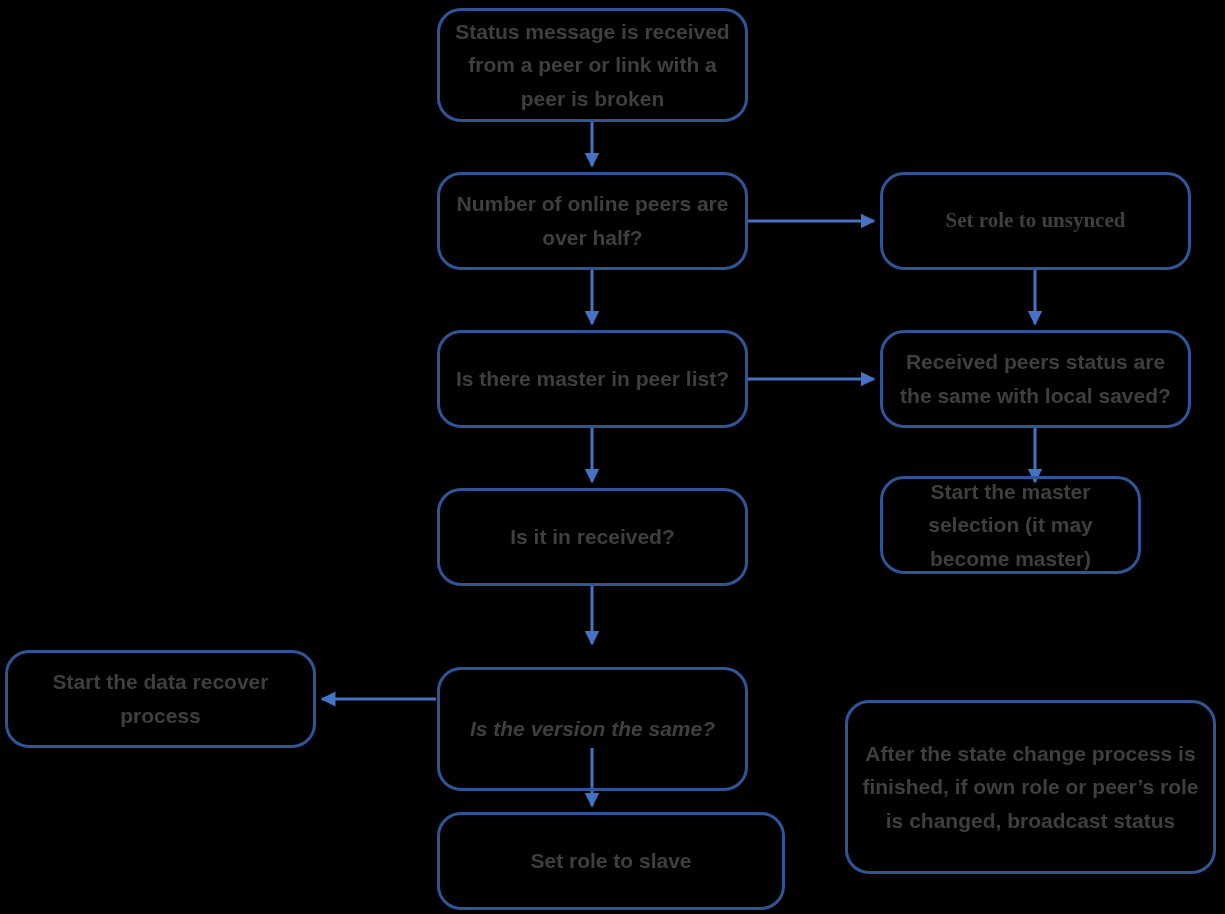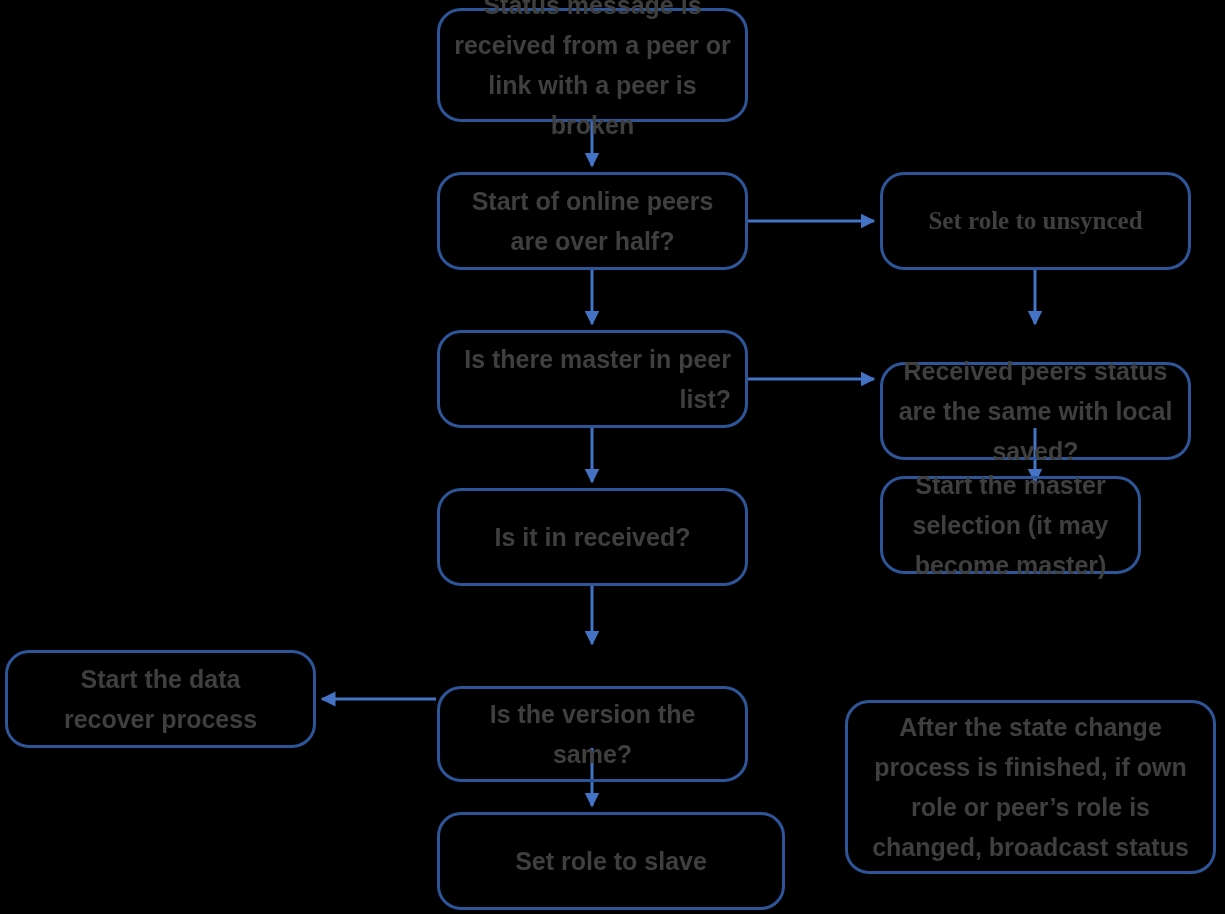--- a/index.html
+++ b/index.html
@@ -26,37 +26,37 @@
   }
   .edges-layer line { stroke: var(--arrow); stroke-width: 3; }
   .edges-layer .arrowhead-path { fill: var(--arrow); }
   .node {
     position: absolute;
     border: 3px solid var(--node-border);
     border-radius: 24px;
     background: transparent;
     color: var(--node-text);
     font-weight: bold;
-    font-size: 25px;
+    font-size: 21px;
     line-height: 1.6;
     text-align: center;
     display: flex;
     align-items: center;
     justify-content: center;
     padding: 0 14px;
   }
   #node-status-received        { left: 437px; top:   8px; width: 311px; height: 114px; }
   #node-online-peers-over-half { left: 437px; top: 172px; width: 311px; height:  98px; }
   #node-set-role-unsynced      { left: 880px; top: 172px; width: 311px; height:  98px; font-family: Liberation Serif, serif; }
   #node-master-in-peer-list    { left: 437px; top: 330px; width: 311px; height:  98px; text-align: right; }
-  #node-peers-status-same      { left: 880px; top: 330px; width: 311px; height:  98px; padding: 0 8px; margin-top: 32px; }
+  #node-peers-status-same      { left: 880px; top: 330px; width: 311px; height:  98px; padding: 0 8px; }
   #node-is-in-unsynced         { left: 437px; top: 488px; width: 311px; height:  98px; }
   #node-start-master-selection { left: 880px; top: 476px; width: 261px; height:  98px; }
   #node-start-data-recover     { left:   5px; top: 650px; width: 311px; height:  98px; padding: 0 40px; text-align: center; }
-  #node-version-same           { left: 437px; top: 686px; width: 311px; height:  96px; }
+  #node-version-same           { left: 437px; top: 667px; width: 311px; height:  124px; font-style: italic; }
   #node-broadcast-note         { left: 845px; top: 700px; width: 371px; height: 174px; padding: 0 6px; }
   #node-set-role-slave         { left: 437px; top: 812px; width: 348px; height:  98px; }
 </style>
 </head>
 <body>
 
 <div class="canvas">
 
   <svg class="edges-layer" width="1225" height="914" viewBox="0 0 1225 914" xmlns="http://www.w3.org/2000/svg">
     <defs>
@@ -70,21 +70,21 @@
     <line x1="1035" y1="270" x2="1035" y2="324" marker-end="url(#arrowhead)"></line>
     <line x1="748" y1="379" x2="874" y2="379" marker-end="url(#arrowhead)"></line>
     <line x1="592" y1="428" x2="592" y2="482" marker-end="url(#arrowhead)"></line>
     <line x1="1035" y1="428" x2="1035" y2="482" marker-end="url(#arrowhead)"></line>
     <line x1="592" y1="586" x2="592" y2="644" marker-end="url(#arrowhead)"></line>
     <line x1="436" y1="699" x2="322" y2="699" marker-end="url(#arrowhead)"></line>
     <line x1="592" y1="748" x2="592" y2="806" marker-end="url(#arrowhead)"></line>
   </svg>
 
   <div class="node" id="node-status-received">Status message is received from a peer or link with a peer is broken</div>
-  <div class="node" id="node-online-peers-over-half">Start of online peers are over half?</div>
+  <div class="node" id="node-online-peers-over-half">Number of online peers are over half?</div>
   <div class="node" id="node-set-role-unsynced">Set role to unsynced</div>
   <div class="node" id="node-master-in-peer-list">Is there master in peer list?</div>
   <div class="node" id="node-peers-status-same">Received peers status are the same with local saved?</div>
   <div class="node" id="node-is-in-unsynced">Is it in received?</div>
   <div class="node" id="node-start-master-selection">Start the master selection (it may become master)</div>
   <div class="node" id="node-start-data-recover">Start the data recover process</div>
   <div class="node" id="node-version-same">Is the version the same?</div>
   <div class="node" id="node-broadcast-note">After the state change process is finished, if own role or peer’s role is changed, broadcast status</div>
   <div class="node" id="node-set-role-slave">Set role to slave</div>
 

